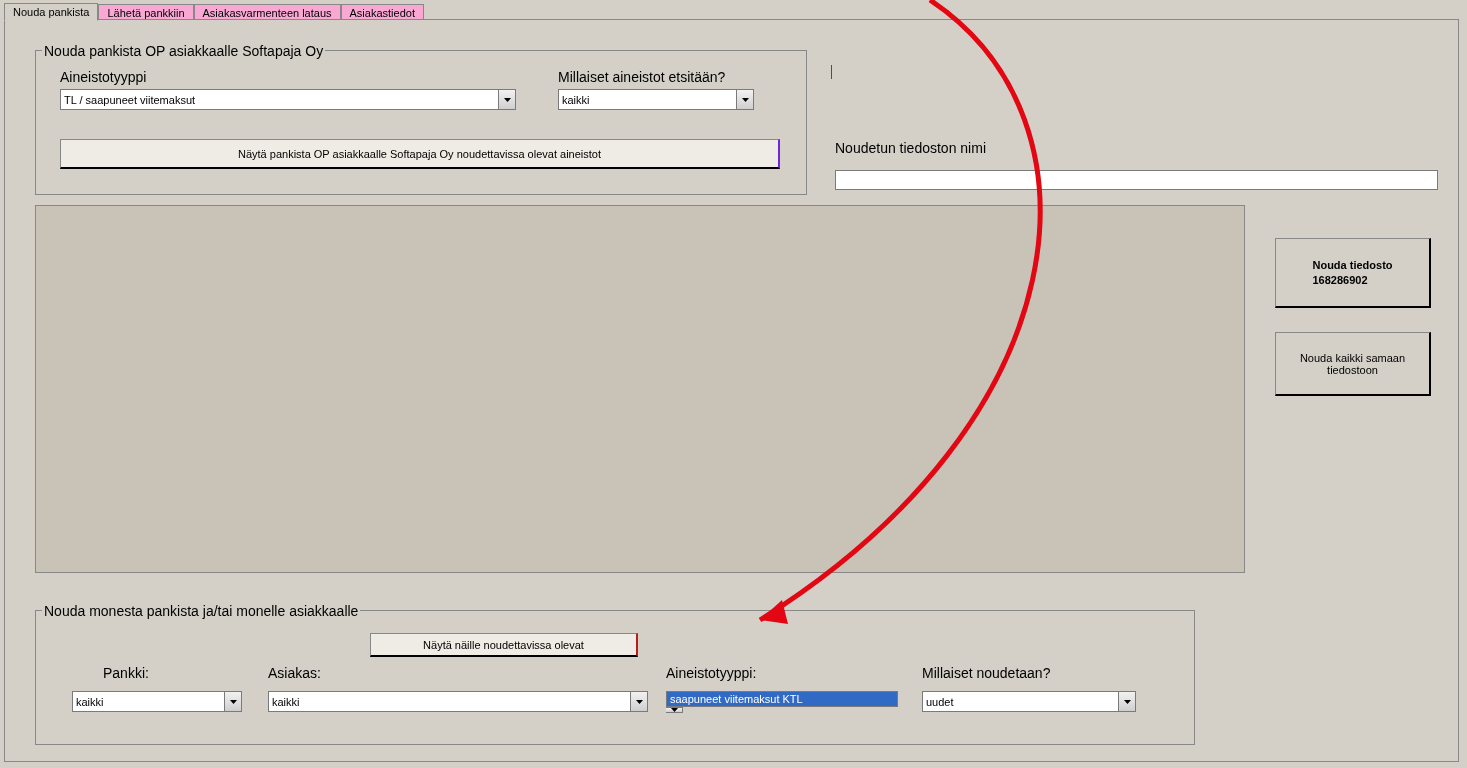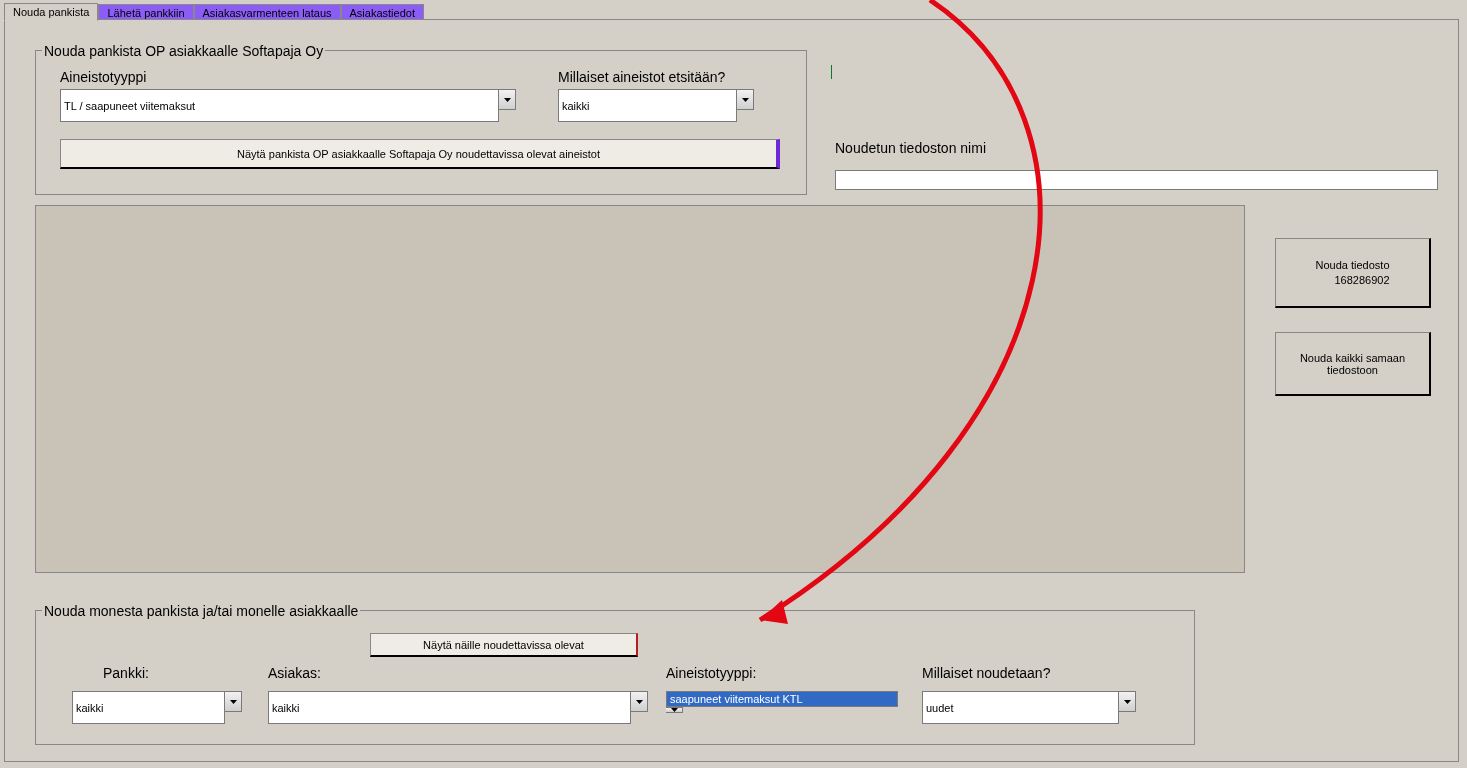--- a/index.html
+++ b/index.html
@@ -15,21 +15,21 @@
     overflow: hidden;
   }
   .tab-strip {
     display: flex;
     align-items: flex-end;
     height: 20px;
     margin-left: 4px;
   }
   .tab {
     padding: 2px 8px 2px 8px;
-    background: #8b5cf6;
+    background: #f9a8d4;
     border: 1px solid #888;
     border-bottom: none;
     margin-right: 0px;
     cursor: default;
     position: relative;
     top: 1px;
   }
   .tab.active {
     background: #d4d0c8;
     border-bottom: 1px solid #d4d0c8;
@@ -67,21 +67,21 @@
     display: flex;
     height: 21px;
   }
   .combo input {
     flex: 1;
     border: 1px solid #7a7a7a;
     background: #fff;
     font-family: inherit;
     font-size: 11px;
     padding: 1px 3px;
-    height: 33px;
+    height: 21px;
   }
   .combo .combo-btn {
     width: 17px;
     height: 21px;
     border: 1px solid #7a7a7a;
     border-left: none;
     background: linear-gradient(#f2f2f2,#cfcfcf);
     display: flex;
     align-items: center;
     justify-content: center;
@@ -161,34 +161,34 @@
     <span class="label" style="left:522px; top:18px;">Millaiset aineistot etsitään?</span>
     <div class="combo" style="left:522px; top:38px; width:196px;">
       <input type="text" readonly="" value="kaikki" style="">
       <div class="combo-btn">
           <svg viewBox="0 0 7 4">
             <polygon points="0,0 7,0 3.5,4" fill="#000"></polygon>
           </svg>
         </div>
     </div>
 
-    <div class="btn light" style="left:24px; top:88px; width:720px; height:30px; border-bottom:2px solid #000; border-right:4px solid #6d28d9;">
+    <div class="btn light" style="left:24px; top:88px; width:720px; height:30px; border-bottom:2px solid #000; border-right:2px solid #6d28d9;">
       <span>Näytä pankista OP asiakkaalle Softapaja Oy noudettavissa olevat aineistot</span>
     </div>
   </div>
 
   <div class="caret" style="left:826px; top:45px;"></div>
 
   <span class="label" style="left:830px; top:120px;">Noudetun tiedoston nimi</span>
   <div class="textbox" style="left:830px; top:150px; right:20px;"></div>
 
   <div class="listarea" style="left:30px; top:185px; width:1210px; height:368px;"></div>
 
   <div class="btn" style="left:1270px; top:218px; width:156px; height:70px; border:1px solid #888; border-bottom:2px solid #000; border-right:2px solid #000; white-space:pre-line; line-height:1.3;">
-    <span style="white-space:pre-line; text-align:right;">Nouda tiedosto
+    <span style="white-space:pre-line; text-align:left;font-weight:bold;">Nouda tiedosto
 168286902</span>
   </div>
   <div class="btn" style="left:1270px; top:312px; width:156px; height:64px; border:1px solid #888; border-bottom:2px solid #000; border-right:2px solid #000;">
     <span style="text-align:center; max-width:120px;">Nouda kaikki samaan tiedostoon</span>
   </div>
 
   <div class="groupbox" style="left:30px; top:590px; width:1160px; height:135px;">
     <span class="groupbox-title">Nouda monesta pankista ja/tai monelle asiakkaalle</span>
 
     <div class="btn light" style="left:334px; top:22px; width:268px; height:24px; border-bottom:2px solid #000; border-right:2px solid #b91c1c;">

